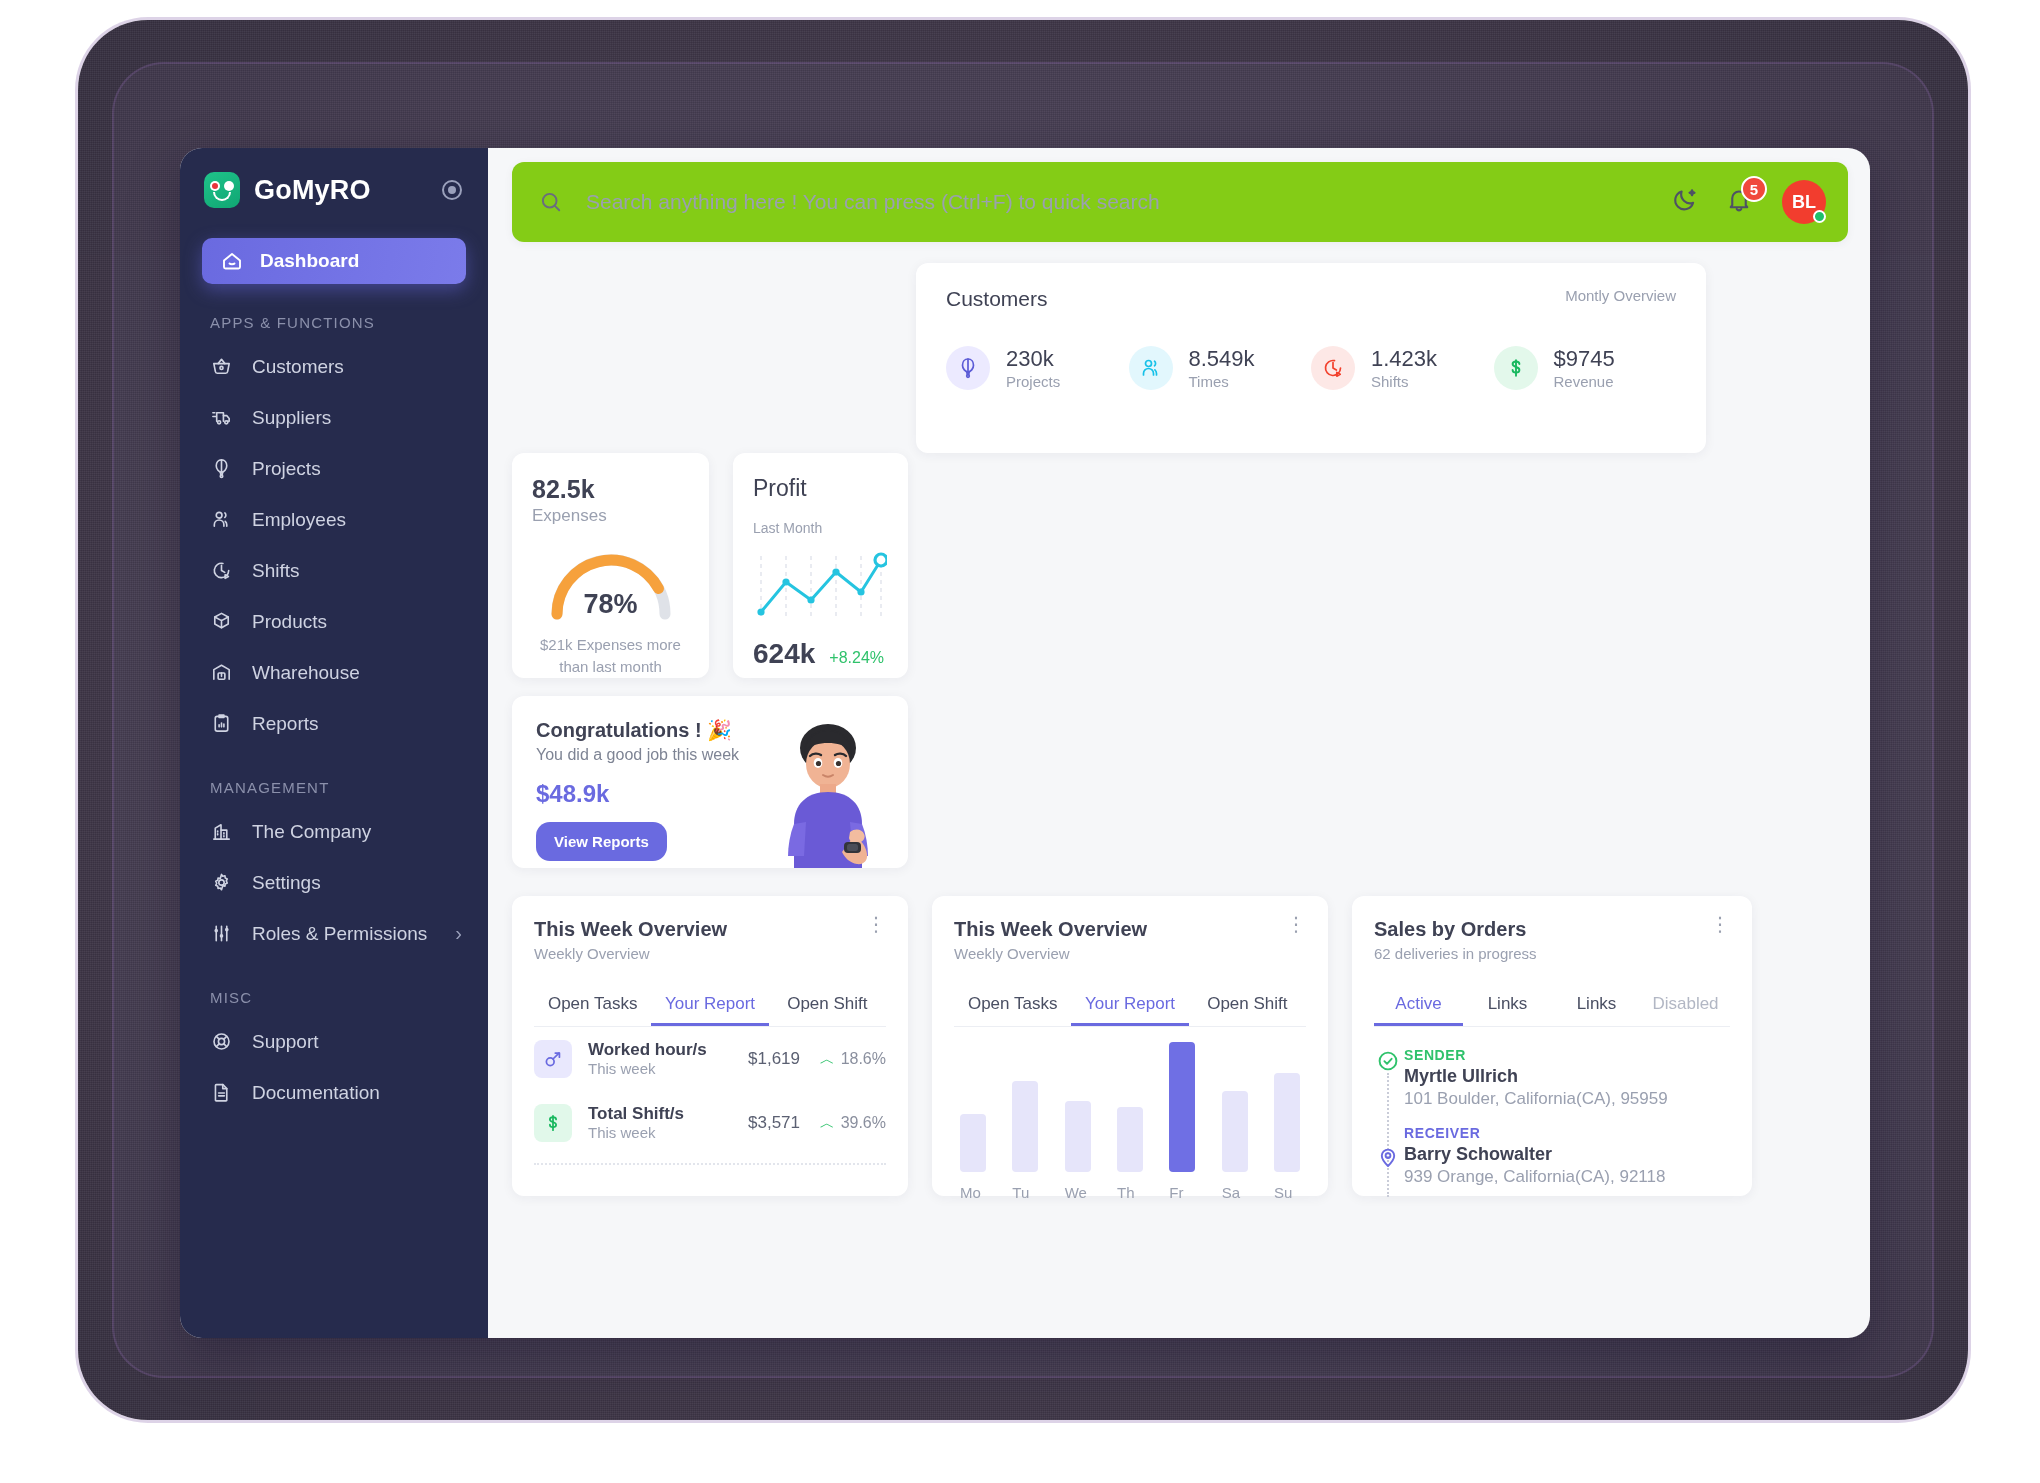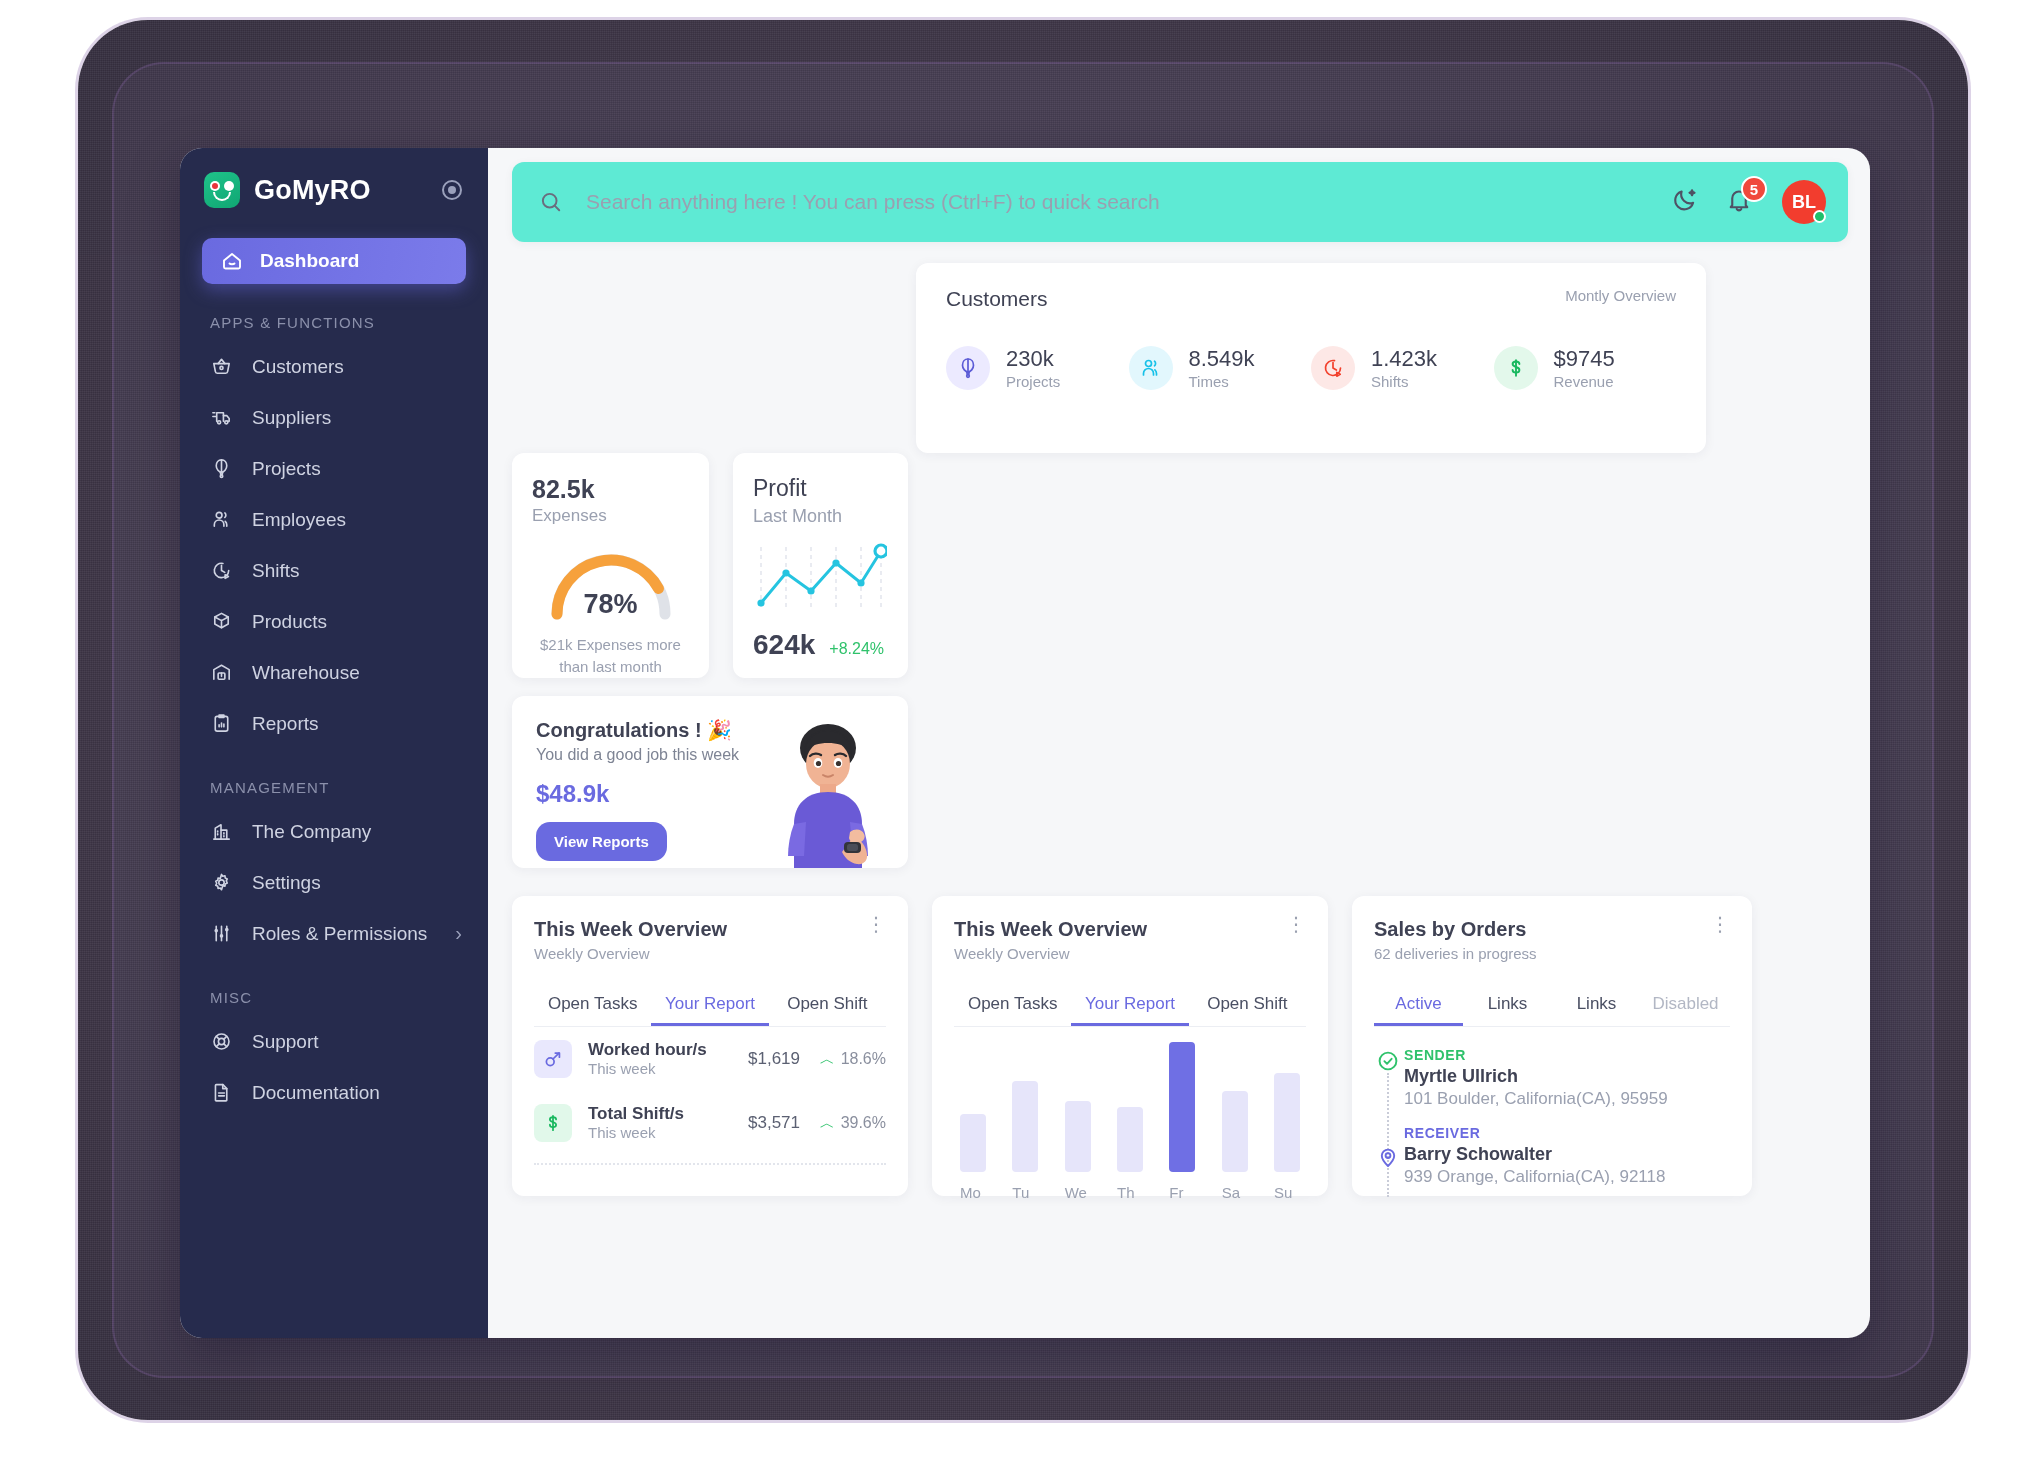--- a/index.html
+++ b/index.html
@@ -117,21 +117,21 @@
     cursor: pointer;
   }
   .nav-item .ico { width: 26px; margin-right: 16px; display:flex; align-items:center; justify-content:flex-start; }
   .nav-item .chev { margin-left:auto; color:#9aa0bb; font-size: 20px; }
 
   
   .main { flex: 1; position: relative; overflow: hidden; }
 
   .topbar {
     position:absolute; left: 24px; top: 14px; right: 22px; height: 80px;
-    background: #5eead4; border-radius: 12px;
+    background: #84cc16; border-radius: 12px;
     display:flex; align-items:center; padding: 0 22px 0 26px;
     box-shadow: 0 2px 10px rgba(30,30,60,0.05);
   }
   .search-icon { width: 26px; height: 26px; flex:0 0 26px; color:#6a6d7e; }
   .search-input {
     border:0; outline:0; flex:1; margin-left: 22px;
     font-size: 21px; color:#5b5f72; font-family:"Liberation Sans", sans-serif;
     background: transparent;
   }
   .search-input::placeholder { color:#9aa0b0; }
@@ -175,21 +175,21 @@
   .gauge-wrap { margin: 16px auto 0; width: 136px; height: 74px; position:relative; }
   .gauge-pct {
     position:absolute; left:0; right:0; bottom: -4px; text-align:center;
     font-size: 27px; font-weight:700; color:#3f4254;
   }
   .exp-note { text-align:center; font-size:15px; color:#9aa0b0; line-height:1.45; margin-top: 18px; }
 
   
   #profit { position:absolute; left: 245px; top: 305px; width: 175px; height: 225px; padding: 22px 20px; }
   .profit-title { font-size: 23px; color:#3f4254; font-weight:500; }
-  .profit-sub { font-size: 18px; color:#9aa0b0; margin-top:4px; }
+  .profit-sub { font-size: 14px; color:#9aa0b0; margin-top:18px; }
   .profit-foot { display:flex; align-items:baseline; margin-top: 12px; }
   .profit-val { font-size: 28px; font-weight:700; color:#3f4254; }
   .profit-delta { font-size: 16px; color:#2fc26b; margin-left: 14px; }
 
   
   #congrats { position:absolute; left: 24px; top: 548px; width: 396px; height: 172px; padding: 22px 24px; overflow:hidden; }
   .cg-title { font-size: 20px; font-weight:600; color:#3f4254; }
   .cg-sub { font-size: 16px; color:#7e8494; margin-top:4px; }
   .cg-amt { font-size: 24px; font-weight:700; color:#6a6ae0; margin-top: 16px; }
   .cg-btn {

